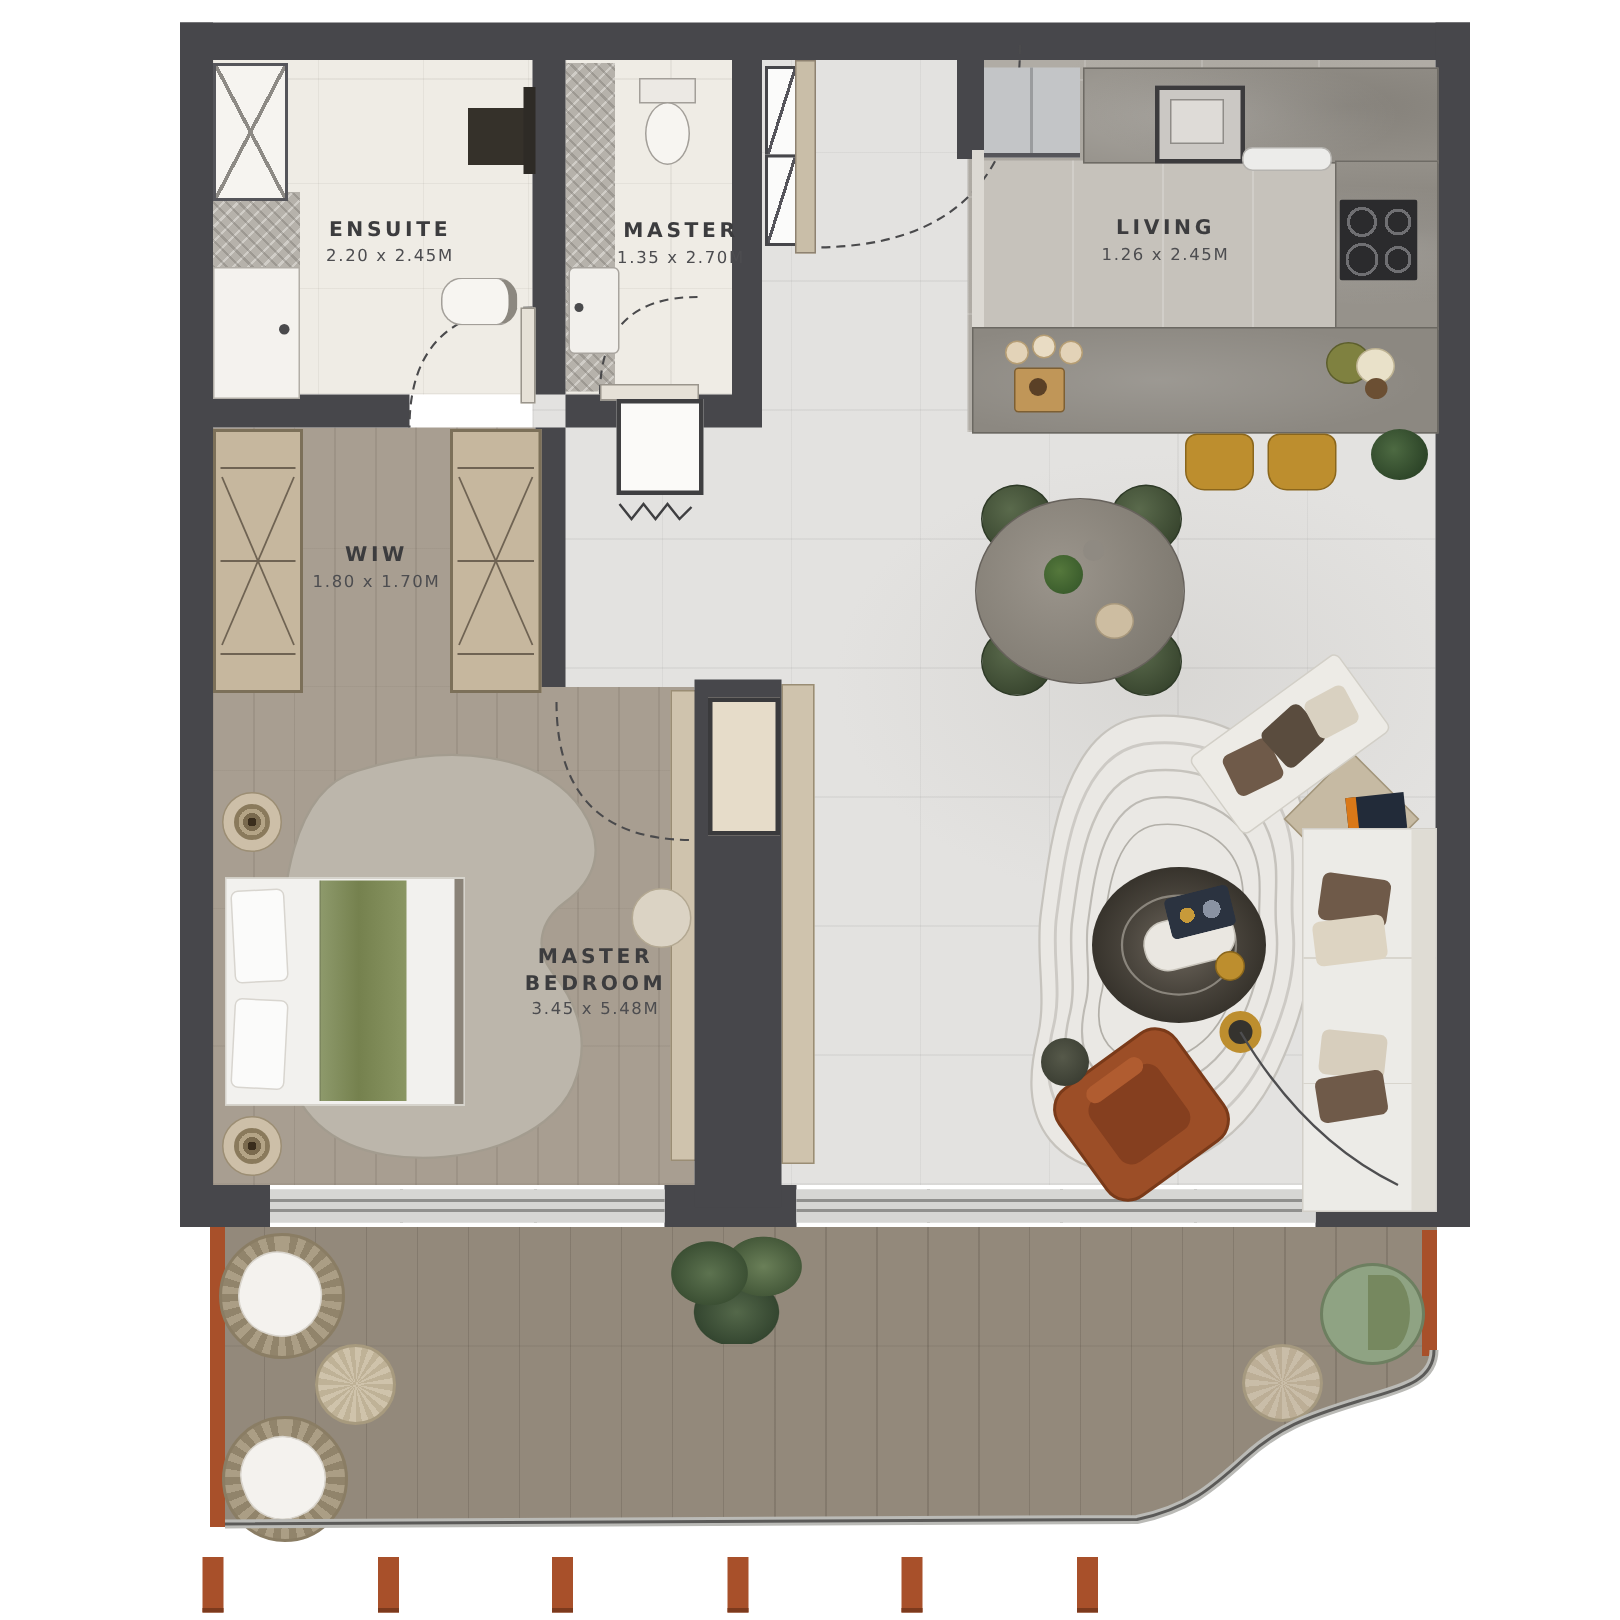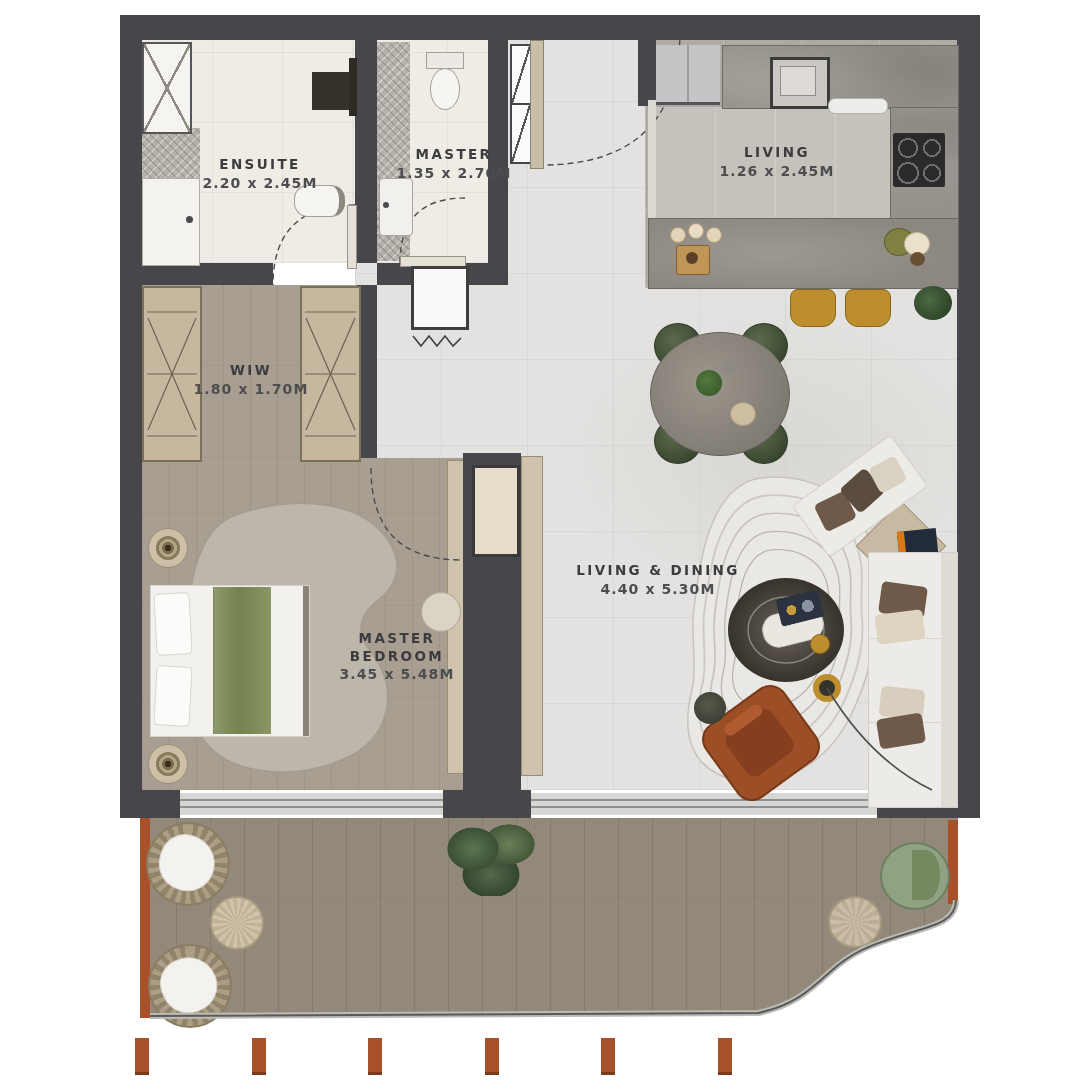--- a/index.html
+++ b/index.html
@@ -50,21 +50,21 @@
     radial-gradient(circle at 39px 15px, transparent 7px, #6f6f72 7px 9px, transparent 9px),
     radial-gradient(circle at 15px 40px, transparent 9px, #6f6f72 9px 11px, transparent 11px),
     radial-gradient(circle at 39px 40px, transparent 7px, #6f6f72 7px 9px, transparent 9px);}
   .circle{border-radius:50%;}
   .rattan{border-radius:50%;background:repeating-conic-gradient(#ab9e85 0deg 8deg, #91846b 8deg 16deg);
     border:2px solid #8a7d64;}
   .cushion{position:absolute;background:#f4f2ee;border:1px solid #d9d5cd;border-radius:46% 54% 50% 50%;}
   .room-label{position:absolute;transform:translateX(-50%);text-align:center;color:#3c3c3e;z-index:60;}
   .rl-name{font-size:13.5px;font-weight:700;letter-spacing:2.4px;line-height:1.3;white-space:nowrap;}
   .rl-name.wrap{white-space:normal;width:122px;text-align:center;}
-  .rl-dims{font-size:14px;font-weight:700;letter-spacing:1.1px;color:#4d4d50;margin-top:1px;white-space:nowrap;}
+  .rl-dims{font-size:11px;font-weight:400;letter-spacing:1.1px;color:#4d4d50;margin-top:1px;white-space:nowrap;}
   .nightstand{position:absolute;border-radius:50%;background:#cdbfa8;border:1px solid #9c8e74;}
   .lamp{position:absolute;inset:7px;border-radius:50%;background:
     radial-gradient(circle, #3a2d1c 0 3px, #7a6a4e 3px 6px, #b4a486 6px 9px, #8a7a5c 9px);}
   .pillow{position:absolute;border-radius:5px;}
   svg{position:absolute;left:0;top:0;pointer-events:none;}
 </style>
 </head>
 <body>
 
 <div id="stage">
@@ -261,38 +261,34 @@
     <path d="M827,688 Q870,760 932,790" fill="none" stroke="#4e4e50" stroke-width="1.6"></path>
   </svg>
 
   <div class="abs" style="left:135px;top:1038px;width:14px;height:34px;background:#a8502a;border-bottom:3px solid #7c3a1d"></div>
   <div class="abs" style="left:252px;top:1038px;width:14px;height:34px;background:#a8502a;border-bottom:3px solid #7c3a1d"></div>
   <div class="abs" style="left:368px;top:1038px;width:14px;height:34px;background:#a8502a;border-bottom:3px solid #7c3a1d"></div>
   <div class="abs" style="left:485px;top:1038px;width:14px;height:34px;background:#a8502a;border-bottom:3px solid #7c3a1d"></div>
   <div class="abs" style="left:601px;top:1038px;width:14px;height:34px;background:#a8502a;border-bottom:3px solid #7c3a1d"></div>
   <div class="abs" style="left:718px;top:1038px;width:14px;height:34px;background:#a8502a;border-bottom:3px solid #7c3a1d"></div>
 
-  <div class="room-label" style="left:260px;top:156px">
+  <div class="room-label" style="left:260px;top:145px">
     <div class="rl-name">ENSUITE</div>
     <div class="rl-dims">2.20 x 2.45M</div>
   </div>
   <div class="room-label" style="left:454px;top:146px">
     <div class="rl-name">MASTER</div>
     <div class="rl-dims">1.35 x 2.70M</div>
   </div>
   <div class="room-label" style="left:777px;top:144px">
     <div class="rl-name">LIVING</div>
     <div class="rl-dims">1.26 x 2.45M</div>
   </div>
   <div class="room-label" style="left:251px;top:362px">
     <div class="rl-name">WIW</div>
     <div class="rl-dims">1.80 x 1.70M</div>
   </div>
   <div class="room-label" style="left:397px;top:630px">
     <div class="rl-name wrap">MASTER BEDROOM</div>
     <div class="rl-dims">3.45 x 5.48M</div>
   </div>
-  <div class="room-label" style="left:658px;top:562px">
-    <div class="rl-name">LIVING &amp; DINING</div>
-    <div class="rl-dims">4.40 x 5.30M</div>
-  </div>
 
 </div>
 
 </body></html>

